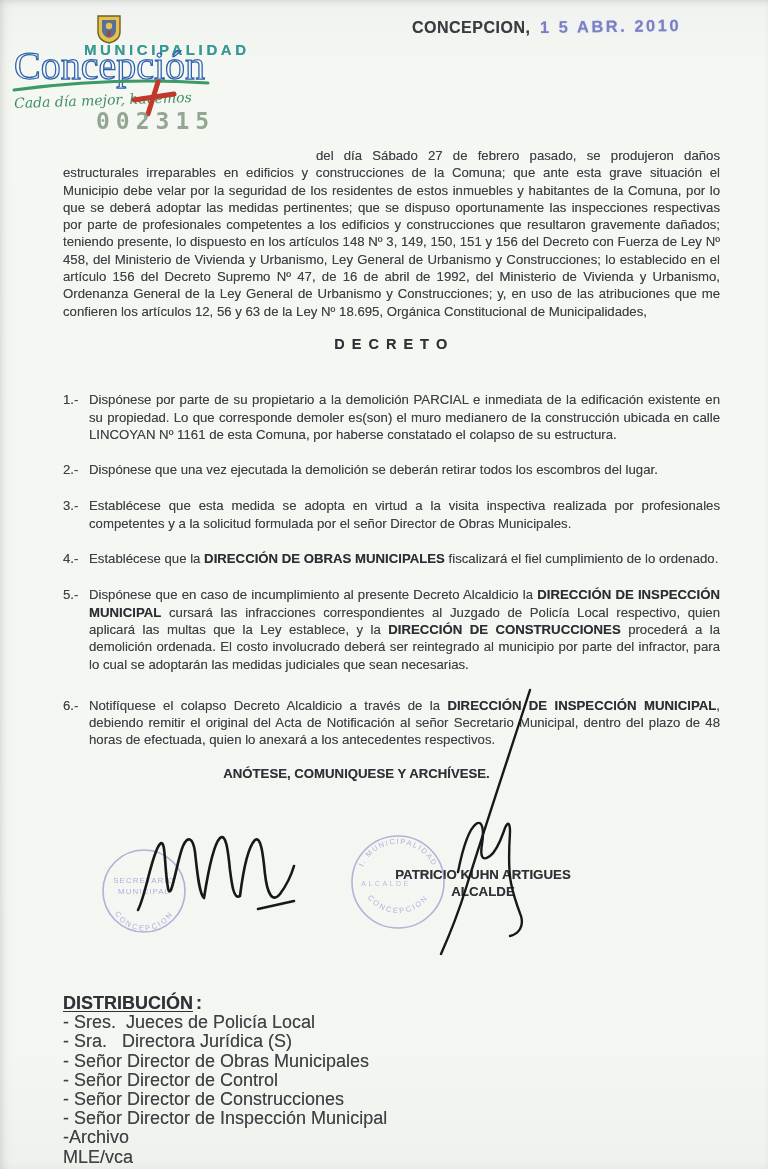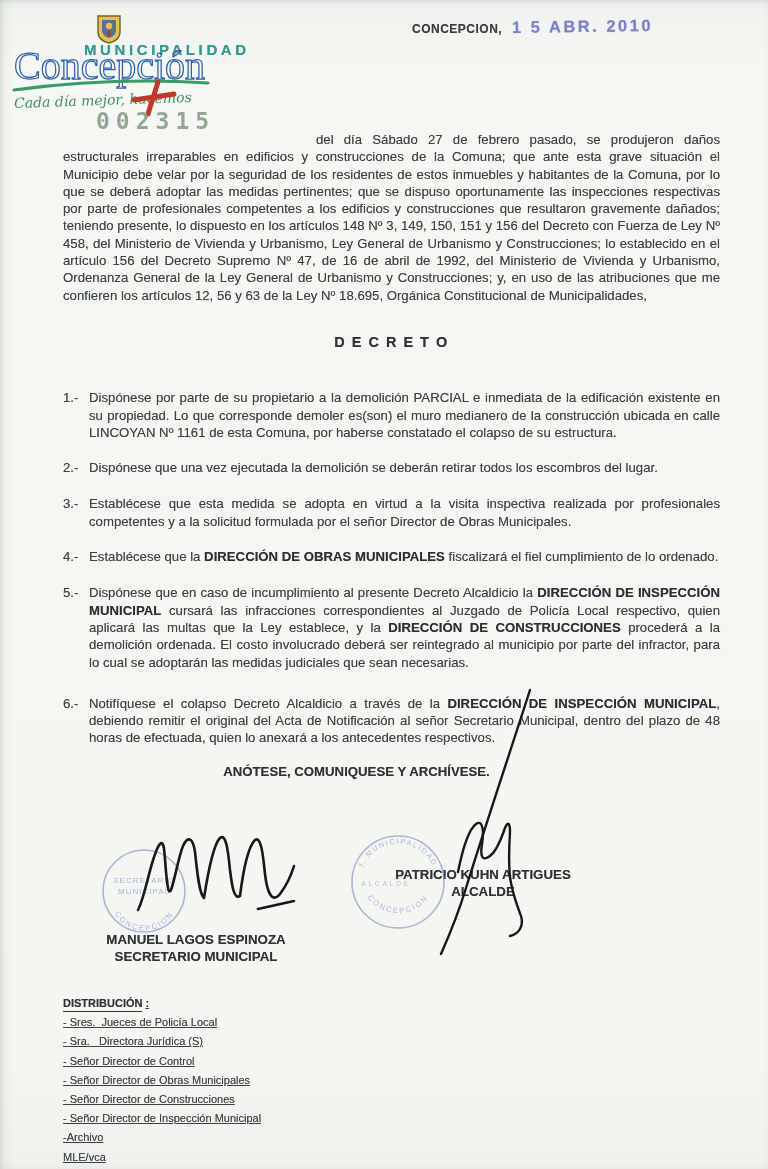--- a/index.html
+++ b/index.html
@@ -17,49 +17,49 @@
   .org-name{position:absolute;left:2px;top:30px;font-family:"Liberation Serif",serif;
             font-size:40px;letter-spacing:0px;color:#2f62ae;
             -webkit-text-fill-color:transparent;-webkit-text-stroke:1.25px #2f62ae;}
   .swoosh{position:absolute;left:0px;top:64px;}
   .tagline{position:absolute;left:2px;top:80px;font-family:"DejaVu Serif",serif;
            font-style:italic;font-size:14px;color:#3f8f63;transform:rotate(-2deg);}
   .pluscross{position:absolute;left:116px;top:66px;}
   #folio{position:absolute;left:96px;top:108px;font-family:"DejaVu Sans Mono",monospace;
          font-weight:bold;font-size:23px;letter-spacing:6px;color:#8ba08c;opacity:.92;}
   #dateline{position:absolute;left:412px;top:18px;white-space:nowrap;}
-  #dateline .place{font-size:12px;font-weight:bold;letter-spacing:.5px;color:#393c41;}
+  #dateline .place{font-size:16px;font-weight:bold;letter-spacing:.5px;color:#393c41;}
   #dateline .stamp{display:inline-block;font-size:16.5px;font-weight:bold;letter-spacing:2.5px;
                    color:#7b7fc8;margin-left:5px;transform:rotate(-0.8deg) translateY(-1px);
                    text-shadow:0 0 1px rgba(123,127,200,.55);}
 
   
   #content{position:absolute;left:63px;top:131px;width:657px;font-size:13.2px;line-height:17.3px;}
   .v1{text-align:justify;text-align-last:justify;}
   .blank{display:inline-block;width:92px;height:12px;border-bottom:1.4px solid #5a5d60;margin:0 4px;}
-  .v2{padding-left:253px;text-align:justify;text-align-last:justify;}
-  .v3{text-align:justify;margin-bottom:30px;}
+  .v2{padding-left:253px;text-align:justify;text-align-last:justify;margin-top:16px;}
+  .v3{text-align:justify;margin-bottom:16px;}
   .decreto{text-align:center;font-weight:bold;font-size:14.5px;letter-spacing:1.5px;
            color:#2e3135;margin:12px 0 38px 0;}
   .item{display:flex;}
   .item .num{flex:none;width:26px;}
   .item .itext{flex:1;text-align:justify;}
   .item b{color:#2b2e32;margin-top:35px;}
   .mb18{margin-bottom:18px}.mb19{margin-bottom:19px}.mb24{margin-bottom:24px}.mb16{margin-bottom:16px}
   .closing{text-align:center;font-weight:bold;color:#2e3135;margin-right:70px;margin-top:9px;}
 
   
   .signame{position:absolute;text-align:center;font-weight:bold;color:#2e3135;
            font-size:13.3px;line-height:17px;z-index:2;}
   #signame-left{left:86px;top:931px;width:220px;}
   #signame-right{left:333px;top:866px;width:300px;}
   #inkoverlay{position:absolute;left:0;top:680px;z-index:3;pointer-events:none;}
 
   
-  #distribution{position:absolute;left:63px;top:994px;font-size:11px;line-height:19.2px;z-index:1;text-decoration:underline;}
+  #distribution{position:absolute;left:63px;top:994px;font-size:18px;line-height:19.2px;z-index:1;}
   #distribution .dtitle{font-weight:bold;color:#2e3135;border-bottom:1.6px solid #2e3135;
                         display:inline-block;line-height:15px;}
   #distribution .dcolon{font-weight:bold;color:#2e3135;margin-left:3px;}
   .dist-line{white-space:pre;}
 </style>
 </head>
 <body>
 
 <div id="page">
 
@@ -121,24 +121,20 @@
     </div>
 
     <div class="item mb16">
       <span class="num">6.-</span>
       <div class="itext"><span>Notifíquese el colapso Decreto Alcaldicio a través de la </span><b>DIRECCIÓN DE INSPECCIÓN MUNICIPAL</b><span>, debiendo remitir el original del Acta de Notificación al señor Secretario Municipal, dentro del plazo de 48 horas de efectuada, quien lo anexará a los antecedentes respectivos.</span></div>
     </div>
 
     <div class="closing">ANÓTESE, COMUNIQUESE Y ARCHÍVESE.</div>
   </div>
 
-  <div id="signame-left" class="signame t">
-    <div>MANUEL LAGOS ESPINOZA</div>
-    <div>SECRETARIO MUNICIPAL</div>
-  </div>
   <div id="signame-right" class="signame t">
     <div>PATRICIO KUHN ARTIGUES</div>
     <div>ALCALDE</div>
   </div>
 
   <svg id="inkoverlay" width="768" height="310" viewBox="0 0 768 310">
 
     <g opacity="0.62">
       <circle cx="144" cy="211" r="41" fill="none" stroke="#8286c9" stroke-width="1.6"></circle>
       <text x="144" y="203" text-anchor="middle" font-size="8" letter-spacing="1" fill="#8286c9">SECRETARIO</text>
@@ -166,21 +162,21 @@
       <path d="M458 192 C 462 172 468 150 476 144 C 483 139 484 152 482 164 C 480 176 482 182 490 176 C 498 170 502 156 505 148 C 508 141 510 143 510 152 C 509 168 508 188 511 203 C 514 218 518 228 521 236 C 524 246 519 254 510 256"></path>
     </g>
   </svg>
 
   <div id="distribution" class="t">
     <div>
       <span class="dtitle">DISTRIBUCIÓN</span><span class="dcolon">:</span>
     </div>
     <div class="dist-line">- Sres.  Jueces de Policía Local</div>
     <div class="dist-line">- Sra.   Directora Jurídica (S)</div>
+    <div class="dist-line">- Señor Director de Obras Municipales</div>
     <div class="dist-line">- Señor Director de Control</div>
-    <div class="dist-line">- Señor Director de Obras Municipales</div>
     <div class="dist-line">- Señor Director de Construcciones</div>
     <div class="dist-line">- Señor Director de Inspección Municipal</div>
     <div class="dist-line">-Archivo</div>
     <div class="dist-line">MLE/vca</div>
   </div>
 
 </div>
 
 </body></html>

